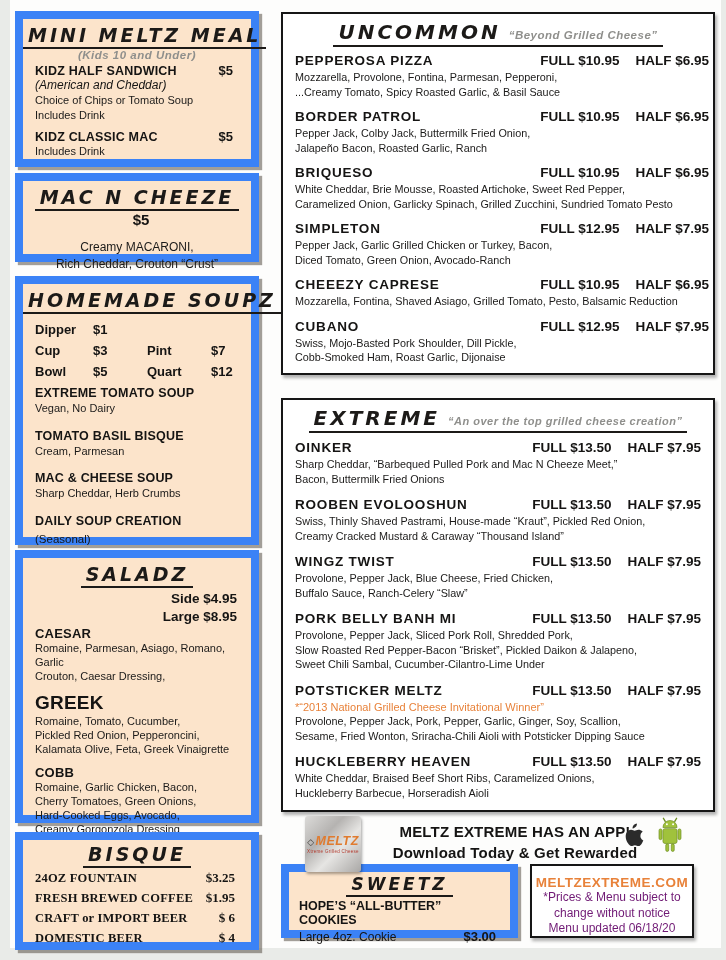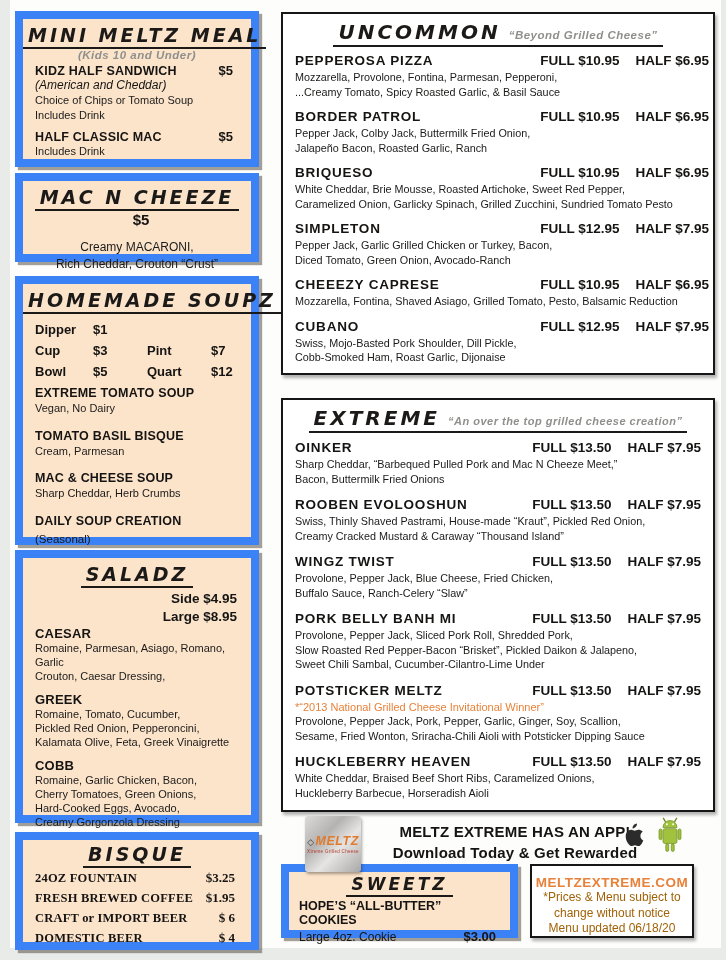--- a/index.html
+++ b/index.html
@@ -82,21 +82,21 @@
   .banner-text{position:absolute;left:108px;top:7px;width:280px;text-align:center;}
   .banner-line{font-weight:bold;font-size:15px;line-height:21px;letter-spacing:.2px;}
   .store-icons{position:absolute;right:14px;top:2px;display:flex;gap:6px;align-items:center;}
 
   
   .sweet-name{font-weight:bold;font-size:12.5px;margin-top:2px;}
   .sweet-row{display:flex;justify-content:space-between;align-items:baseline;margin-top:2px;}
   .sweet-desc{font-size:12px;}
   .sweet-price{font-weight:bold;font-size:13px;padding-right:4px;}
   .web-url{color:#e8823a;font-weight:bold;font-size:13.5px;letter-spacing:.5px;text-align:center;margin-top:9px;}
-  .web-line{font-size:12px;line-height:15.5px;text-align:center;color:#a16207;}
+  .web-line{font-size:12px;line-height:15.5px;text-align:center;color:#701a75;}
 </style>
 </head>
 <body>
 
 <div class="edge edge-left"></div>
 <div class="edge edge-bottom"></div>
 <div class="edge edge-right"></div>
 
 <div class="box peach" style="left:15px;top:11px;width:244px;height:156px;">
   <div class="hdr">
@@ -113,21 +113,21 @@
         <div class="l-italic">(American and Cheddar)</div>
         <div>
 
         <div class="l-line">Choice of Chips or Tomato Soup</div>
           <div class="l-line">Includes Drink</div>
         </div>
       </div>
 
       <div class="l-item" style="margin-top:2px;margin-bottom:7px;">
         <div class="l-head">
-          <span class="l-name">HALF CLASSIC MAC</span>
+          <span class="l-name">KIDZ CLASSIC MAC</span>
           <span class="l-price">$5</span>
         </div>
 
         <div>
 
         <div class="l-line">Includes Drink</div>
         </div>
       </div>
     </div>
 </div>
@@ -228,21 +228,21 @@
       <div class="l-item" style="margin-top:0;margin-bottom:9px;">
         <div class="l-name" style="font-size:13px;">CAESAR</div>
         <div>
 
         <div class="l-line" style="line-height:14px;">Romaine, Parmesan, Asiago, Romano, Garlic</div>
           <div class="l-line" style="line-height:14px;">Crouton, Caesar Dressing,</div>
         </div>
       </div>
 
       <div class="l-item" style="margin-top:0;margin-bottom:9px;">
-        <div class="l-name" style="font-size:13px;">GREEK</div>
+        <div class="l-name" style="font-size:19px;">GREEK</div>
         <div>
 
         <div class="l-line" style="line-height:14px;">Romaine, Tomato, Cucumber,</div>
           <div class="l-line" style="line-height:14px;">Pickled Red Onion, Pepperoncini,</div>
           <div class="l-line" style="line-height:14px;">Kalamata Olive, Feta, Greek Vinaigrette</div>
         </div>
       </div>
 
       <div class="l-item" style="margin-top:0;margin-bottom:9px;">
         <div class="l-name" style="font-size:13px;">COBB</div>

